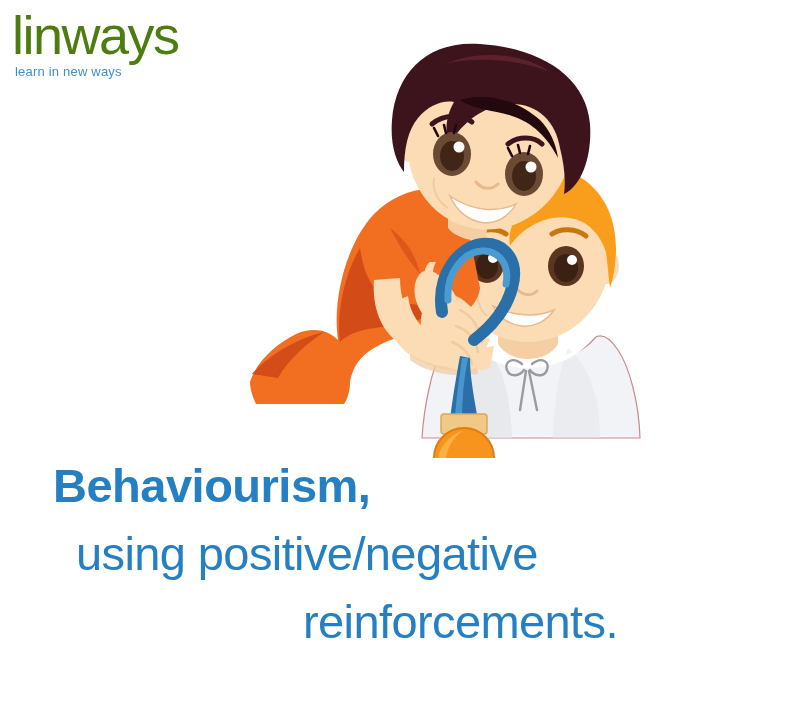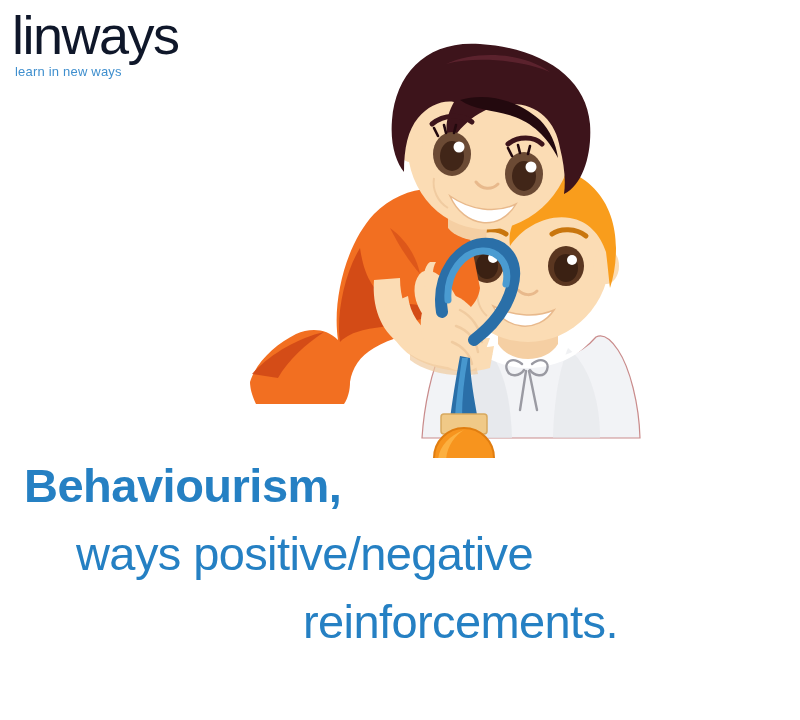--- a/index.html
+++ b/index.html
@@ -25,21 +25,21 @@
     top: 8px;
     width: 230px;
     height: 74px;
   }
   .logo-wordmark {
     font-family: "Liberation Sans", sans-serif;
     font-size: 54px;
     font-weight: 400;
     letter-spacing: -1.5px;
     line-height: 1;
-    color: #0f172a;
+    color: #4d7c0f;
     position: absolute;
     left: 0;
     top: 0;
   }
   .logo-tagline {
     position: absolute;
     left: 3px;
     top: 56px;
     font-family: "Liberation Sans", sans-serif;
     font-size: 13px;
@@ -73,21 +73,21 @@
   .caption-line {
     color: #2580c3;
     font-family: "Liberation Sans", sans-serif;
     line-height: 1.0;
     white-space: nowrap;
   }
   .caption-line-1 {
     font-size: 47px;
     font-weight: 700;
     letter-spacing: -0.5px;
-    margin-left: 24px;
+    margin-left: 53px;
     margin-bottom: 21px;
   }
   .caption-line-2 {
     font-size: 47px;
     font-weight: 400;
     letter-spacing: -0.6px;
     margin-left: 76px;
     margin-bottom: 21px;
   }
   .caption-line-3 {
@@ -264,17 +264,17 @@
         <path d="M304 392 C288 398 278 410 278 424 C278 438 288 450 304 454
                  C292 446 286 436 286 424 C286 410 294 398 304 392 Z" fill="#fcb040"></path>
         <circle cx="304" cy="420" r="30" fill="none" stroke="#e07d10" stroke-width="2"></circle>
       </g>
 
     </svg>
   </div>
 
   <div class="caption">
     <div class="caption-line caption-line-1">Behaviourism,</div>
-    <div class="caption-line caption-line-2">ways positive/negative</div>
+    <div class="caption-line caption-line-2">using positive/negative</div>
     <div class="caption-line caption-line-3">reinforcements.</div>
   </div>
 
 </div>
 
 </body></html>

